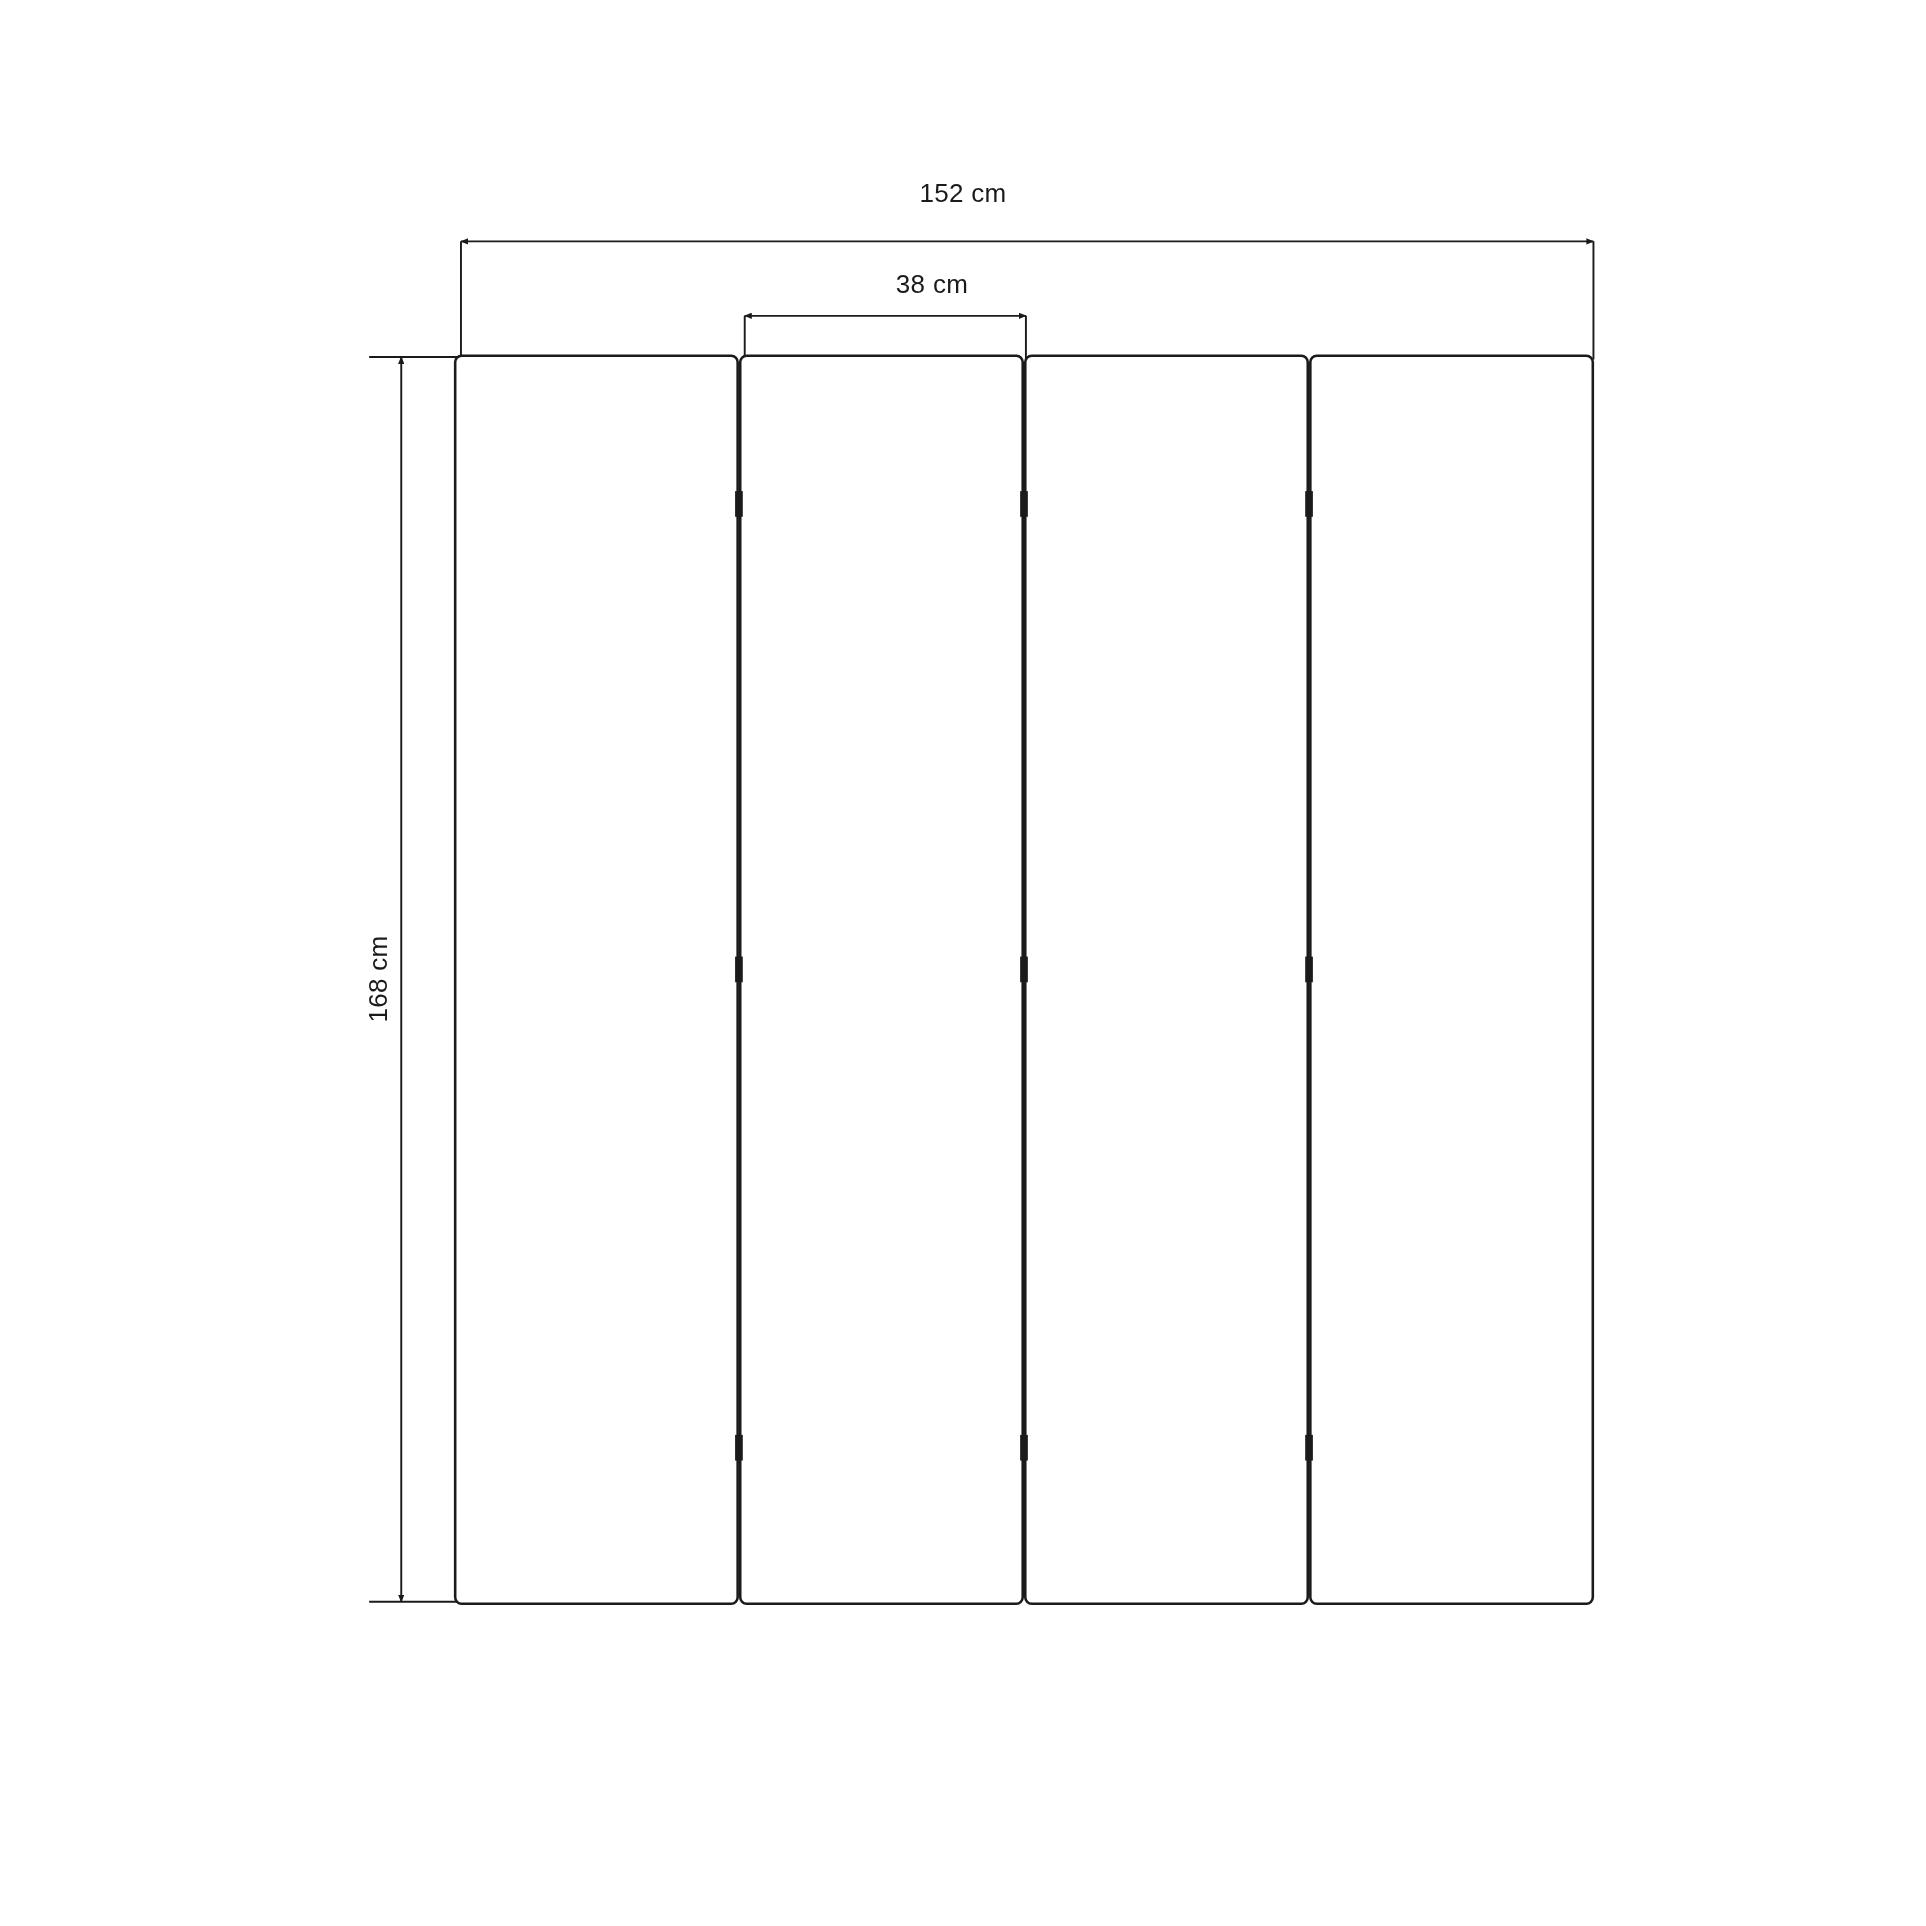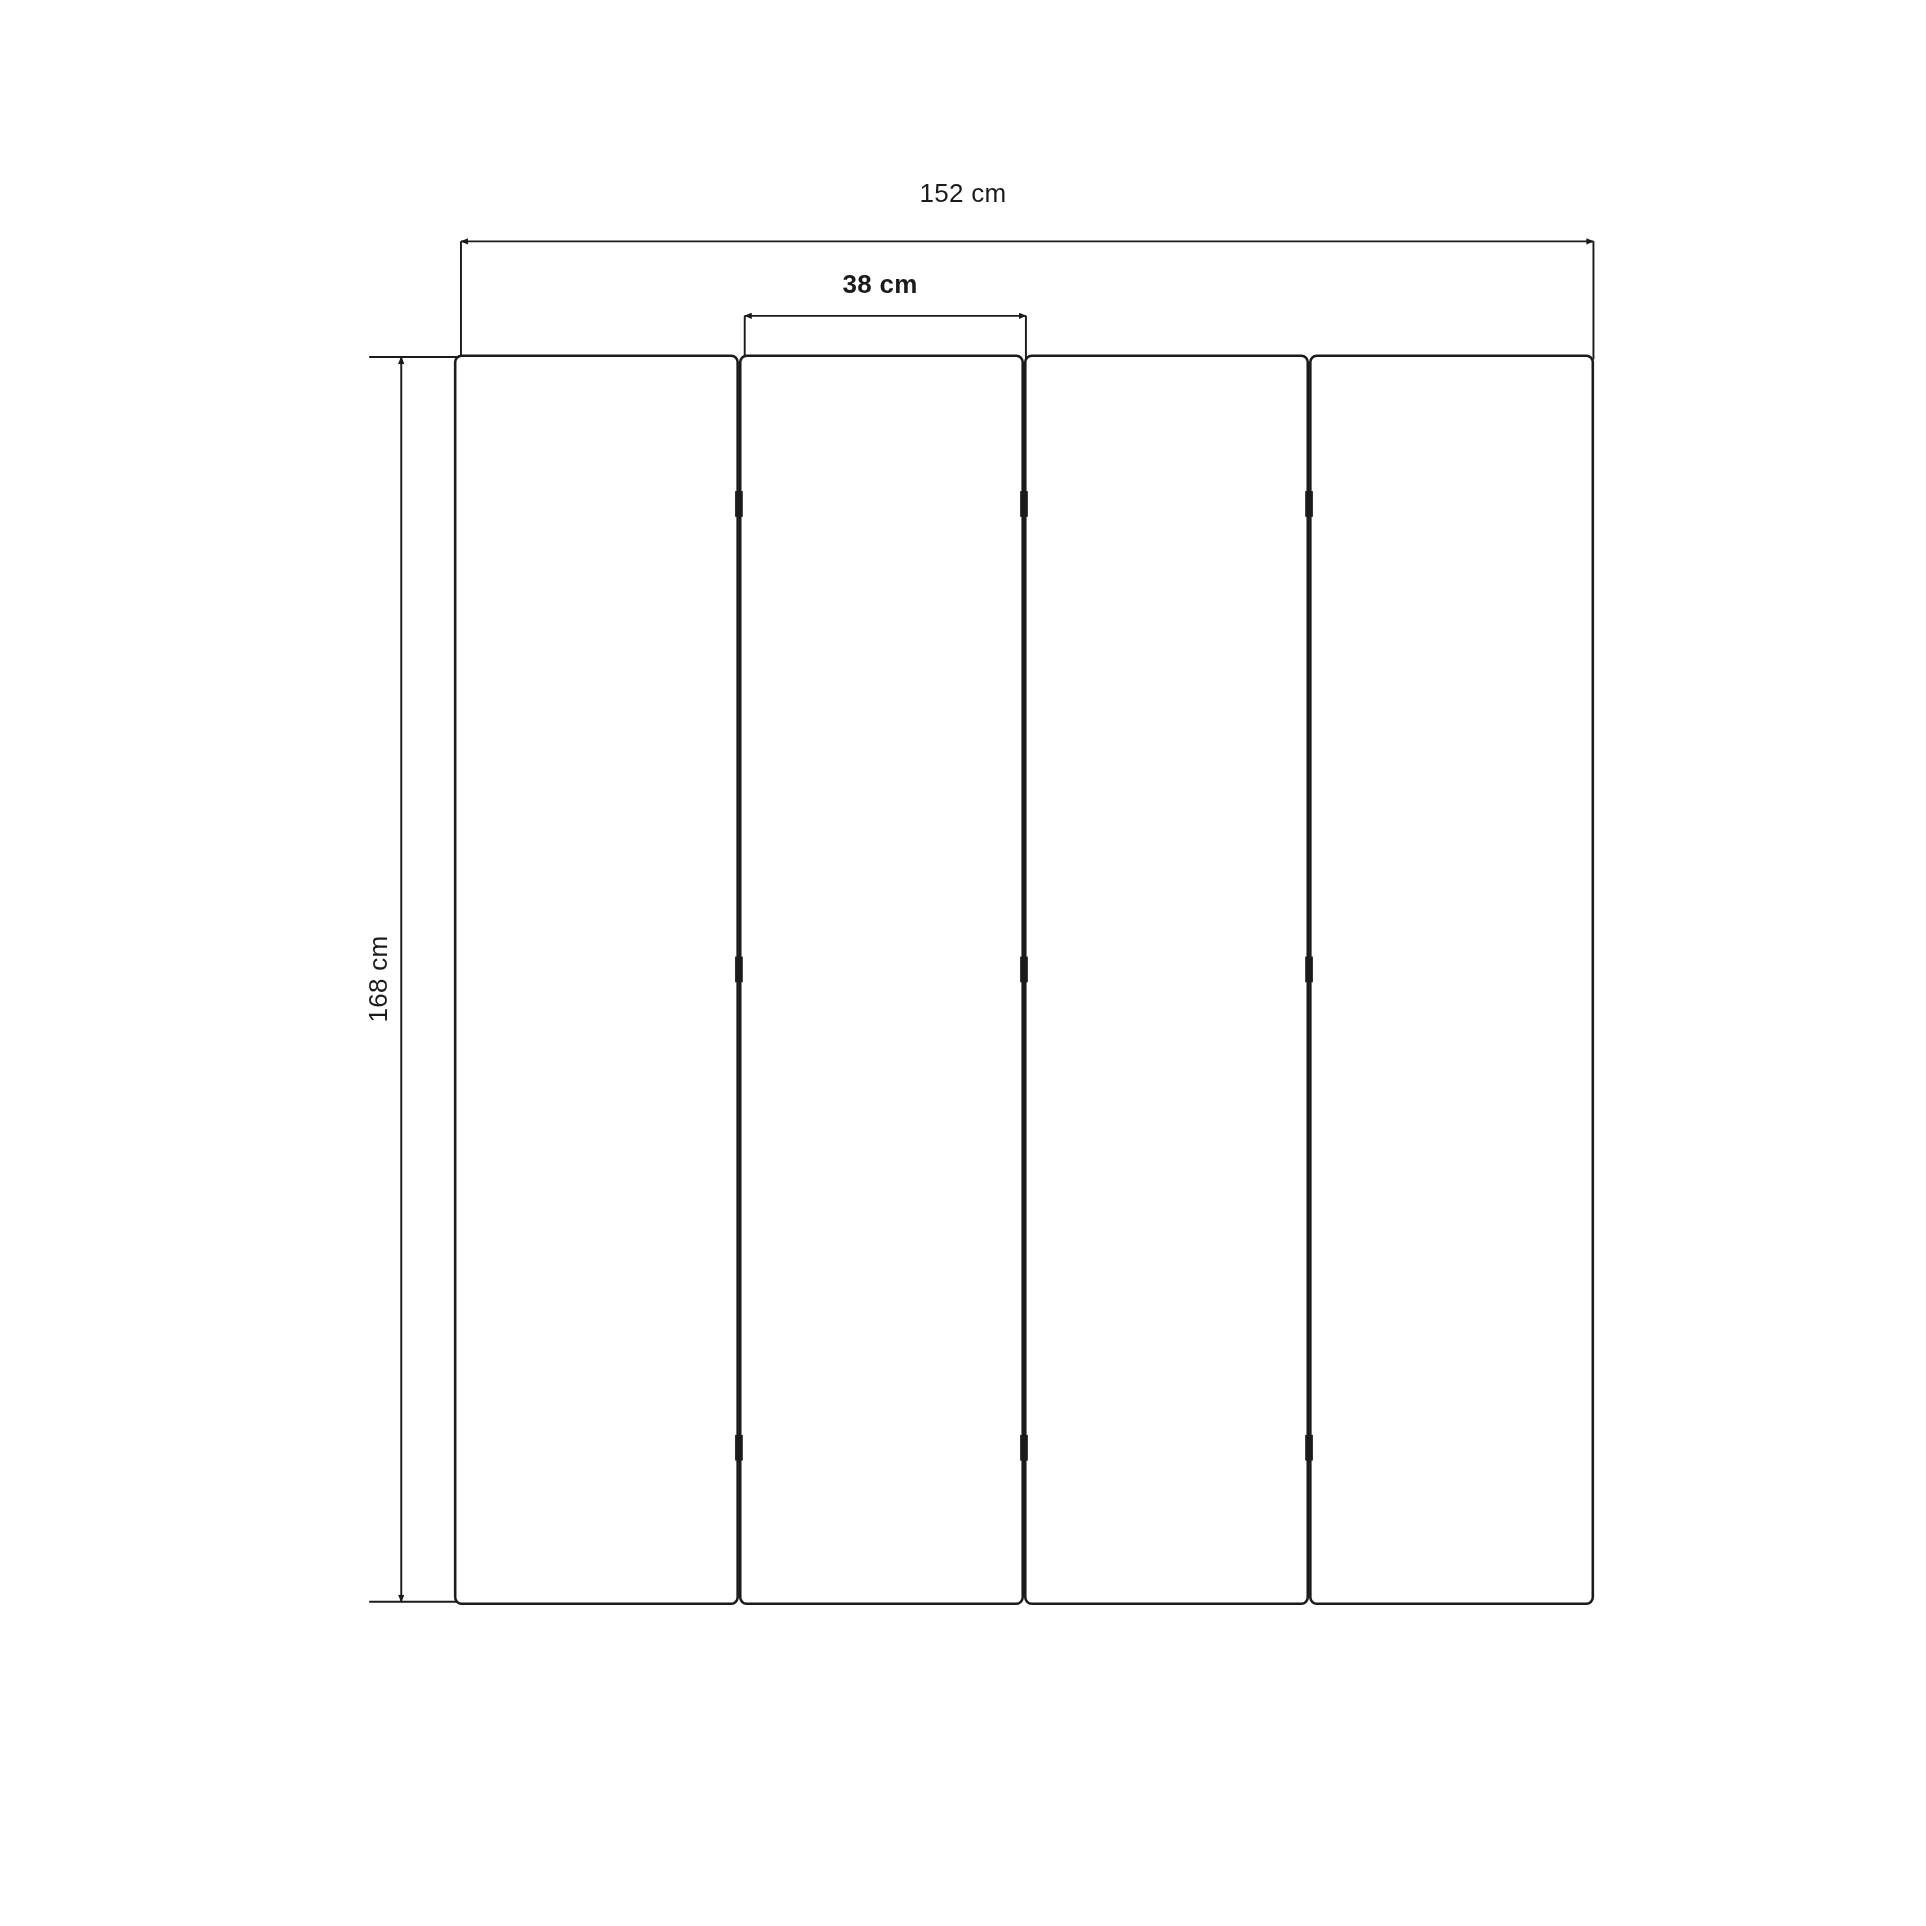--- a/index.html
+++ b/index.html
@@ -26,24 +26,23 @@
     letter-spacing: 0.3px;
     color: #1b1b1b;
     white-space: nowrap;
   }
   #label-width {
     left: 963px;
     top: 193px;
     transform: translate(-50%, -50%);
   }
   #label-panel {
-    left: 880px;
+    left: 932px;
     top: 284px;
     transform: translate(-50%, -50%);
-    font-weight: bold;
   }
   #label-height {
     left: 378px;
     top: 979px;
     transform: translate(-50%, -50%) rotate(-90deg);
     transform-origin: center center;
   }
   svg#diagram {
     position: absolute;
     left: 0;

